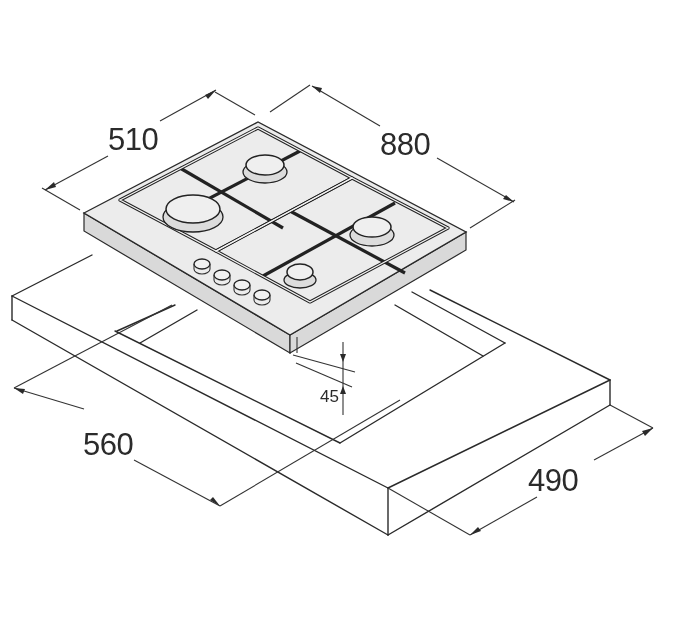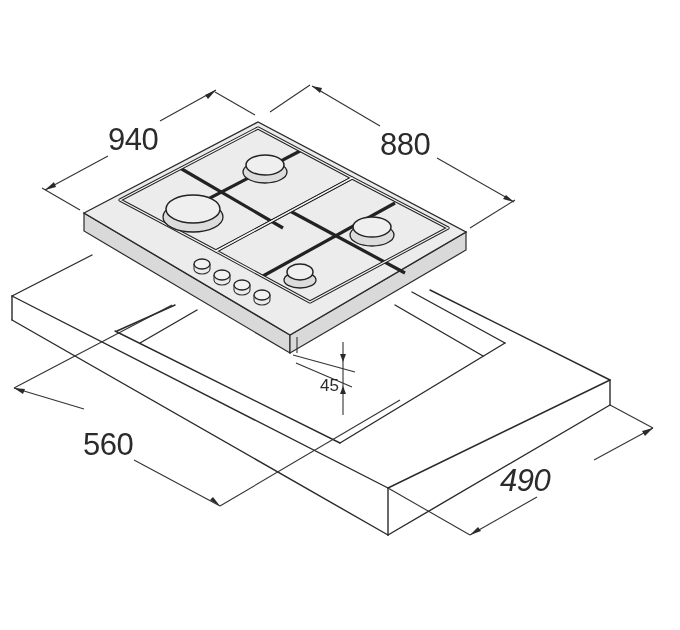--- a/index.html
+++ b/index.html
@@ -148,18 +148,18 @@
   </g>
   <g>
     <line class="thin" x1="343" y1="342" x2="343" y2="415"></line>
     <line class="thin" x1="293" y1="355" x2="355" y2="372"></line>
     <line class="thin" x1="296" y1="363" x2="352" y2="387"></line>
     <polygon class="arrow" points="343,362 340,354 346,354"></polygon>
     <polygon class="arrow" points="343,386 340,394 346,394"></polygon>
   </g>
 </svg>
 
-<div class="dim-label dim-large" style="left:108px; top:124px;">940</div>
+<div class="dim-label dim-large" style="left:108px; top:124px;">510</div>
 <div class="dim-label dim-large" style="left:380px; top:129px;">880</div>
 <div class="dim-label dim-large" style="left:83px; top:429px;">560</div>
-<div class="dim-label dim-large" style="left:500px; top:465px;font-style:italic;">490</div>
-<div class="dim-label dim-small" style="left:320px; top:377px;">45</div>
+<div class="dim-label dim-large" style="left:528px; top:465px;">490</div>
+<div class="dim-label dim-small" style="left:320px; top:388px;">45</div>
 </div>
 
 </body></html>

